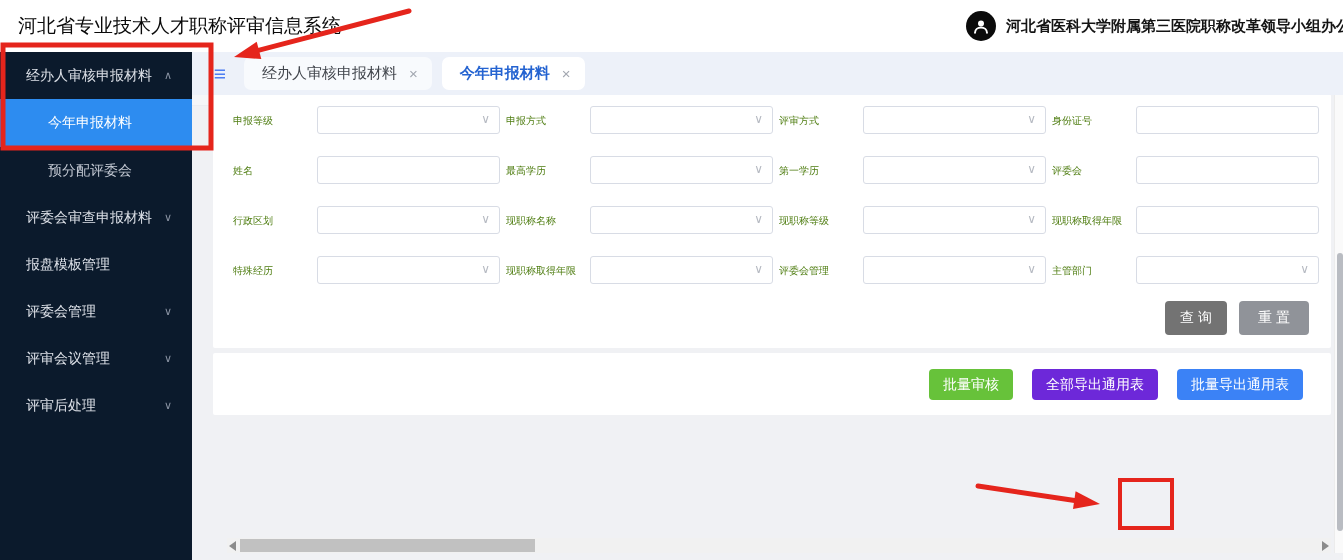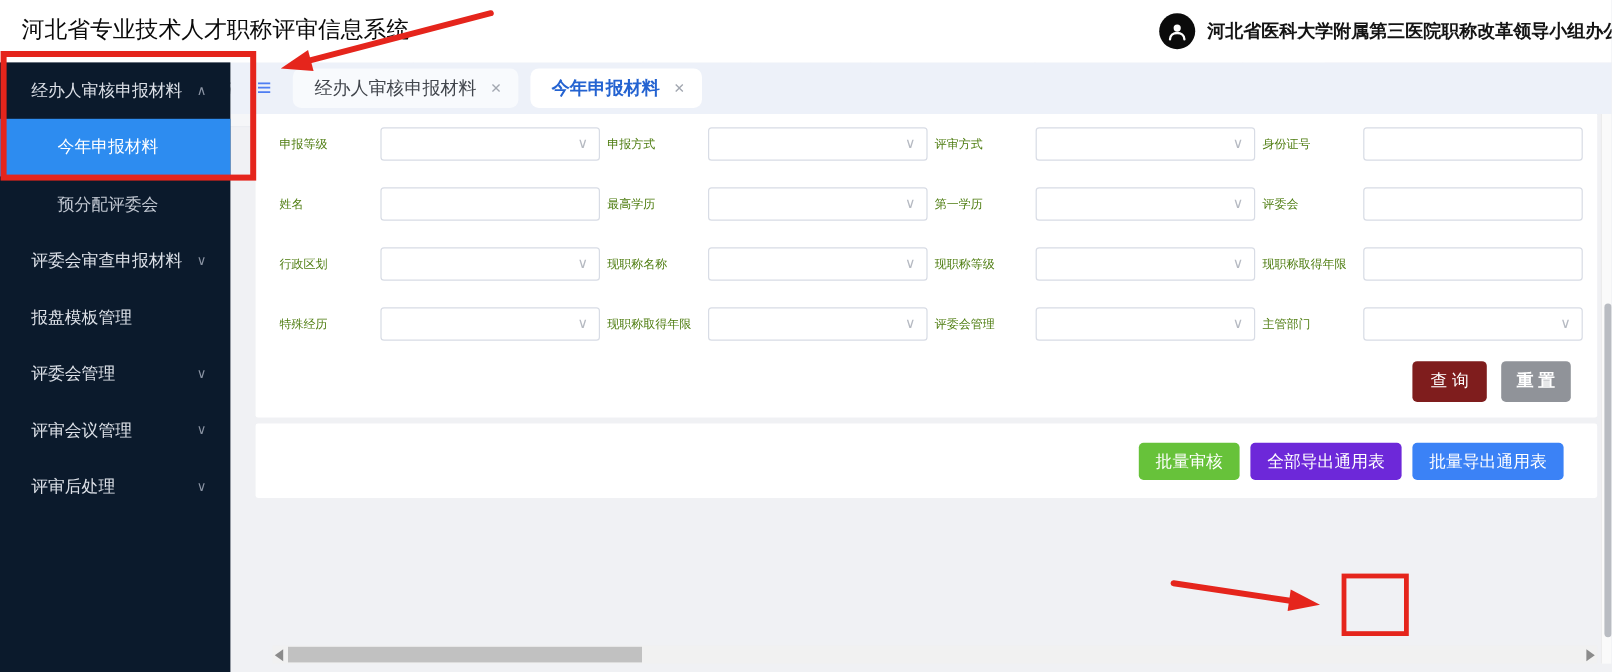--- a/index.html
+++ b/index.html
@@ -38,25 +38,25 @@
 
   
   .filter-grid { display:grid; grid-template-columns:repeat(4,273px); padding:1px 0 0 20px; }
   .f-field { height:50px; display:flex; align-items:center; }
   .f-label { width:76px; font-size:10px; color:#4d7c0f; line-height:17px; margin-right:8px; flex:0 0 auto; }
   .f-control { width:183px; height:28px; border:1px solid #d8dce5; border-radius:3px; background:#fff; position:relative; }
   .f-control .dd { position:absolute; right:9px; top:5px; color:#b6bac2; font-size:12px; }
   input.f-input { width:183px; height:28px; border:1px solid #d8dce5; border-radius:3px; background:#fff; outline:none; padding:0 8px; font-size:13px; color:#333; }
   .filter-buttons { position:absolute; right:22px; bottom:13px; display:flex; gap:12px; }
   .btn { border:none; border-radius:4px; color:#ffffff; font-size:14px; cursor:pointer; font-family:inherit; }
-  .btn-search { width:62px; height:34px; background:#7f1d1d; }
-  .btn-reset  { width:58px; height:34px; background:#909399;font-weight:bold; }
-
-  
-  .toolbar-buttons { position:absolute; right:28px; top:16px; display:flex; gap:9px; }
+  .btn-search { width:62px; height:34px; background:#737373; }
+  .btn-reset  { width:70px; height:34px; background:#909399; }
+
+  
+  .toolbar-buttons { position:absolute; right:28px; top:16px; display:flex; gap:19px; }
   .btn-sm { height:31px; padding:0 14px; font-size:14px; border-radius:4px; }
   .btn-green  { background:#67c23a; }
   .btn-orange { background:#6d28d9; }
   .btn-gray   { background:#3b82f6; }
 
   
   .tbl { width:1104px; font-size:14px; }
   .tbl-head { display:flex; height:40px; background:#ffffff; border-top:1px solid #eef0f5; border-bottom:1px solid #eef0f5; align-items:center; }
   .tbl-row  { display:flex; height:66px; background:#f5f6f8; border-bottom:1px solid #ebedf1; align-items:stretch; }
   .c { padding-left:10px; display:flex; align-items:center; border-right:1px solid #f0f1f4; overflow:hidden; }

